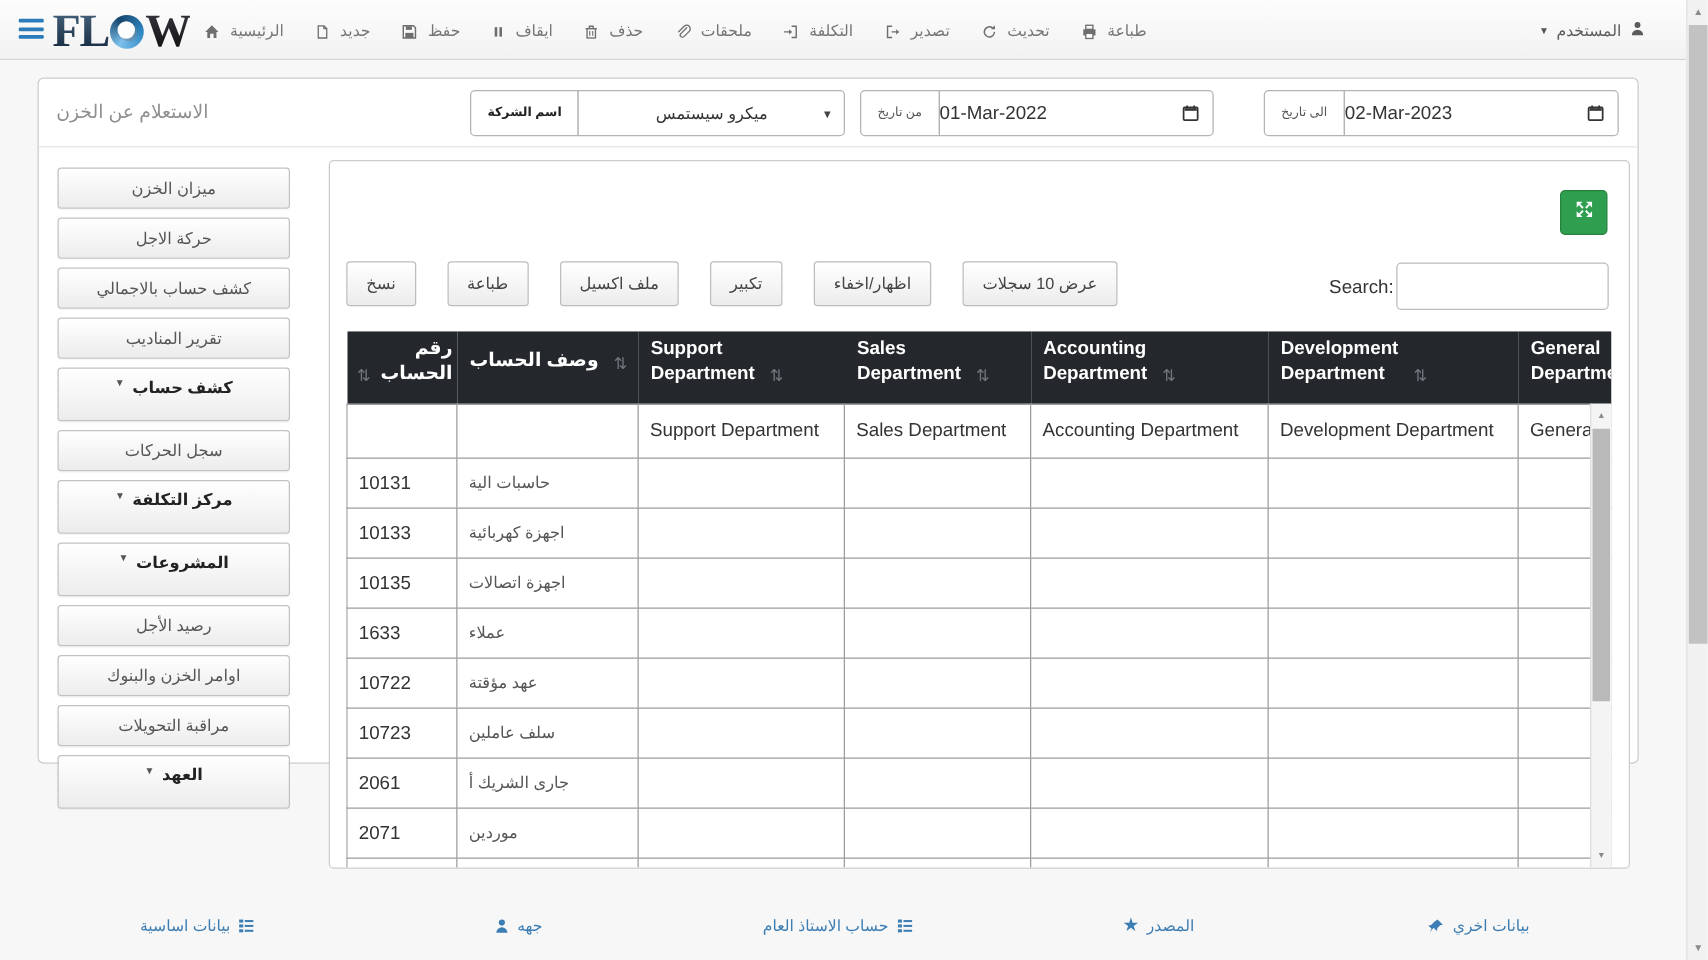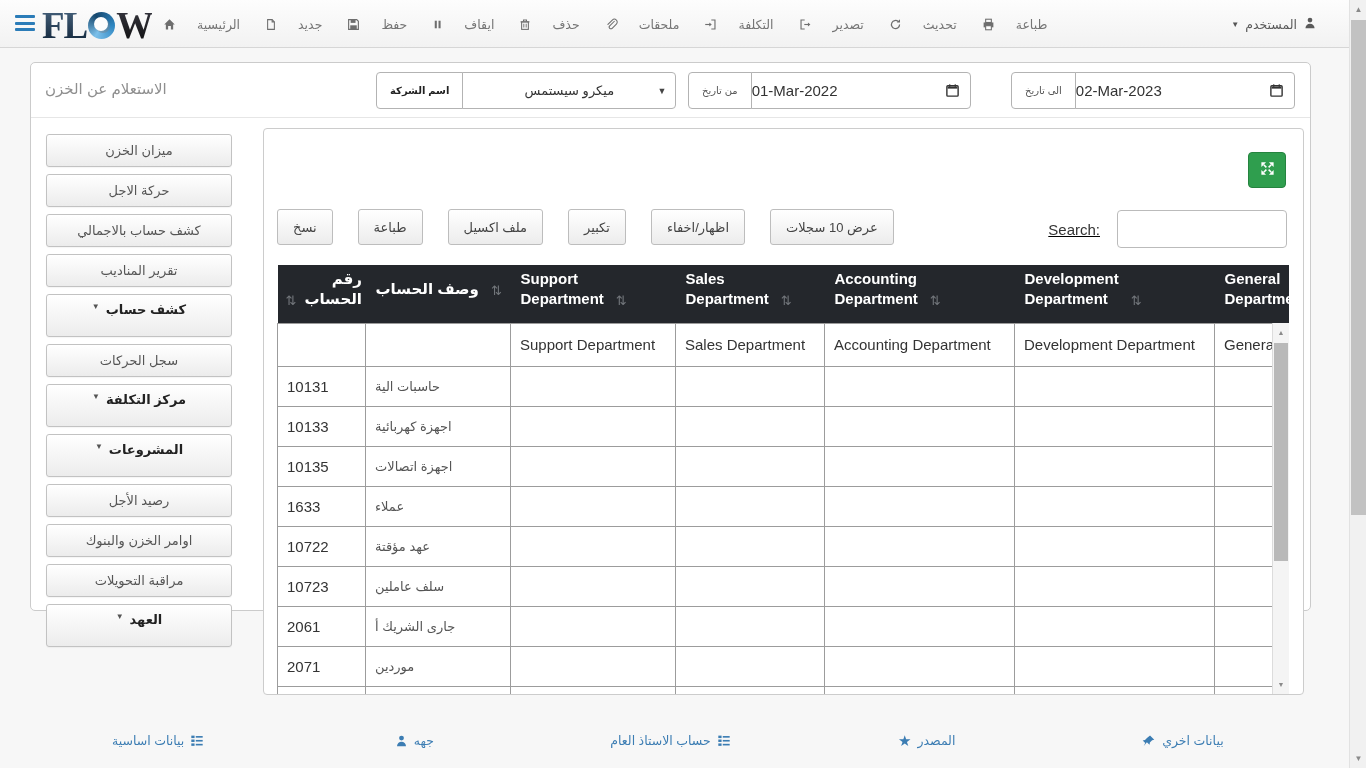--- a/index.html
+++ b/index.html
@@ -13,21 +13,21 @@
   .hamburger div { height:3.2px; background:#2b7cb8; border-radius:1px; margin-bottom:3.4px; }
   .logo { position:absolute; left:42px; top:2px; height:46px; display:flex; align-items:center;
     font-family:"Liberation Serif","DejaVu Serif",serif; font-weight:bold; font-size:37px; letter-spacing:-1px; }
   .logo .lp1 { background:linear-gradient(#4d6a85,#0c1f33); -webkit-background-clip:text; background-clip:text; color:transparent; }
   .logo .lo { width:27px; height:27px; border-radius:50%; margin:0 1px;
     background:conic-gradient(from 210deg,#7cc0ea,#16476d,#2e86c1,#7cc0ea); position:relative; }
   .logo .lo::after { content:""; position:absolute; left:6px; top:5px; width:14px; height:14px;
     border-radius:50%; background:#fdfdfd; box-shadow:2px 2px 0 rgba(120,130,140,.45); }
   .logo .lp2 { color:#181818; background:linear-gradient(#3c3c46,#0a0a0a); -webkit-background-clip:text; background-clip:text; color:transparent; }
   .nav-items { position:absolute; left:163px; top:0; height:48px; display:flex; align-items:center; gap:25px; }
-  .nav-item { display:flex; align-items:center; gap:21px; color:#757575; font-size:12.5px; cursor:pointer; white-space:nowrap; }
+  .nav-item { display:flex; align-items:flex-end; gap:8px; color:#757575; font-size:12.5px; cursor:pointer; white-space:nowrap; }
   .nav-item svg { display:block; }
   .user-item { position:absolute; right:32px; top:0; height:48px; display:flex; align-items:center; gap:6px;
     color:#5a5a5a; font-size:12.5px; cursor:pointer; }
   .caret-sm { font-size:8px; color:#555; }
 
   
   .page-scrollbar { position:absolute; right:0; top:0; width:17px; height:768px; background:#f1f1f1;
     border-left:1px solid #e2e2e2; z-index:9; }
   .page-scrollbar .arr { position:absolute; left:0; width:17px; text-align:center; font-size:8px; color:#8a8a8a; }
   .page-scrollbar .arr.up { top:5px; } .page-scrollbar .arr.down { bottom:5px; }
@@ -58,21 +58,21 @@
   .sbtn.exp { height:43px; align-items:flex-start; padding-top:7px; font-weight:bold; color:#222; }
 
   
   .panel { position:absolute; left:232px; top:65px; width:1041px; height:567px;
     background:#fff; border:1px solid #ccc; border-radius:4px; overflow:hidden; }
   .expand-btn { position:absolute; top:23px; right:17px; width:38px; height:36px; background:#2f9e4e;
     border:1px solid #25833f; border-radius:4px; display:flex; align-items:center; justify-content:center; cursor:pointer; }
   .toolbar { position:absolute; top:80px; left:13px; display:flex; gap:25px; }
   .tbtn { height:36px; padding:0 15px; background:linear-gradient(#ffffff,#ececec); border:1px solid #bdbdbd;
     border-radius:3px; font-size:13px; color:#444; display:flex; align-items:center; cursor:pointer; white-space:nowrap; }
-  .searchbox { position:absolute; top:81px; right:16px; display:flex; align-items:center; gap:17px;text-decoration:underline; }
+  .searchbox { position:absolute; top:81px; right:16px; display:flex; align-items:center; gap:2px; }
   .searchbox label { font-size:15px; color:#333; }
   .searchbox input { width:170px; height:38px; border:1px solid #bbb; border-radius:4px; outline:none;
     font-size:14px; padding:0 8px; font-family:inherit; }
 
   
   .grid-wrap { position:absolute; left:13px; top:136px; width:1012px; bottom:0; overflow:hidden; }
   table.grid { width:1012px; table-layout:fixed; border-collapse:collapse; }
   .grid th { background:#24272c; color:#fff; font-size:15px; font-weight:bold; height:58px; padding:0; }
   .grid th .hwrap { display:flex; align-items:flex-end; padding:0 0 10px 10px; gap:12px; line-height:1.35; text-align:left; }
   .grid th.c0 .hwrap { justify-content:flex-start; padding-left:8px; gap:8px; }

